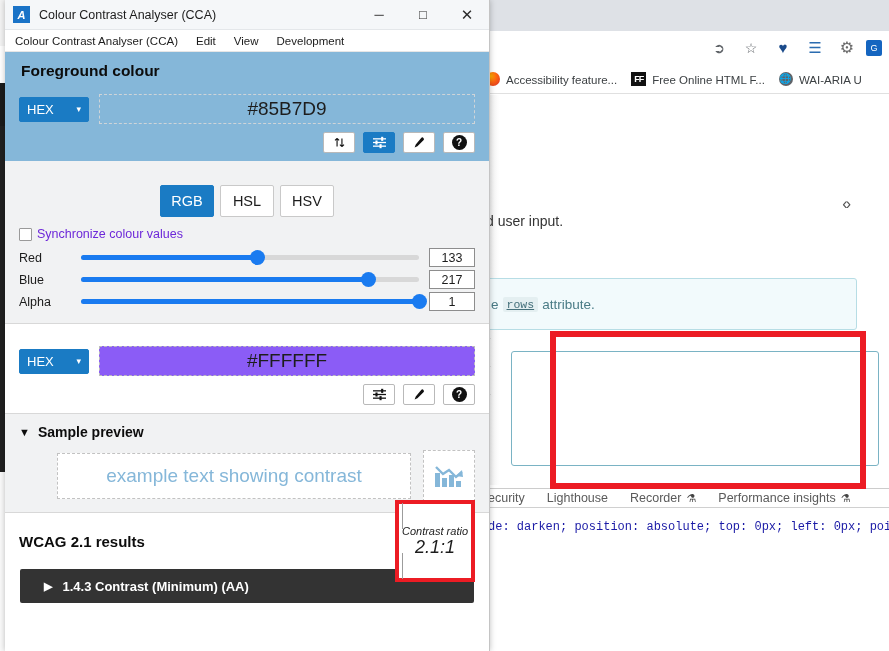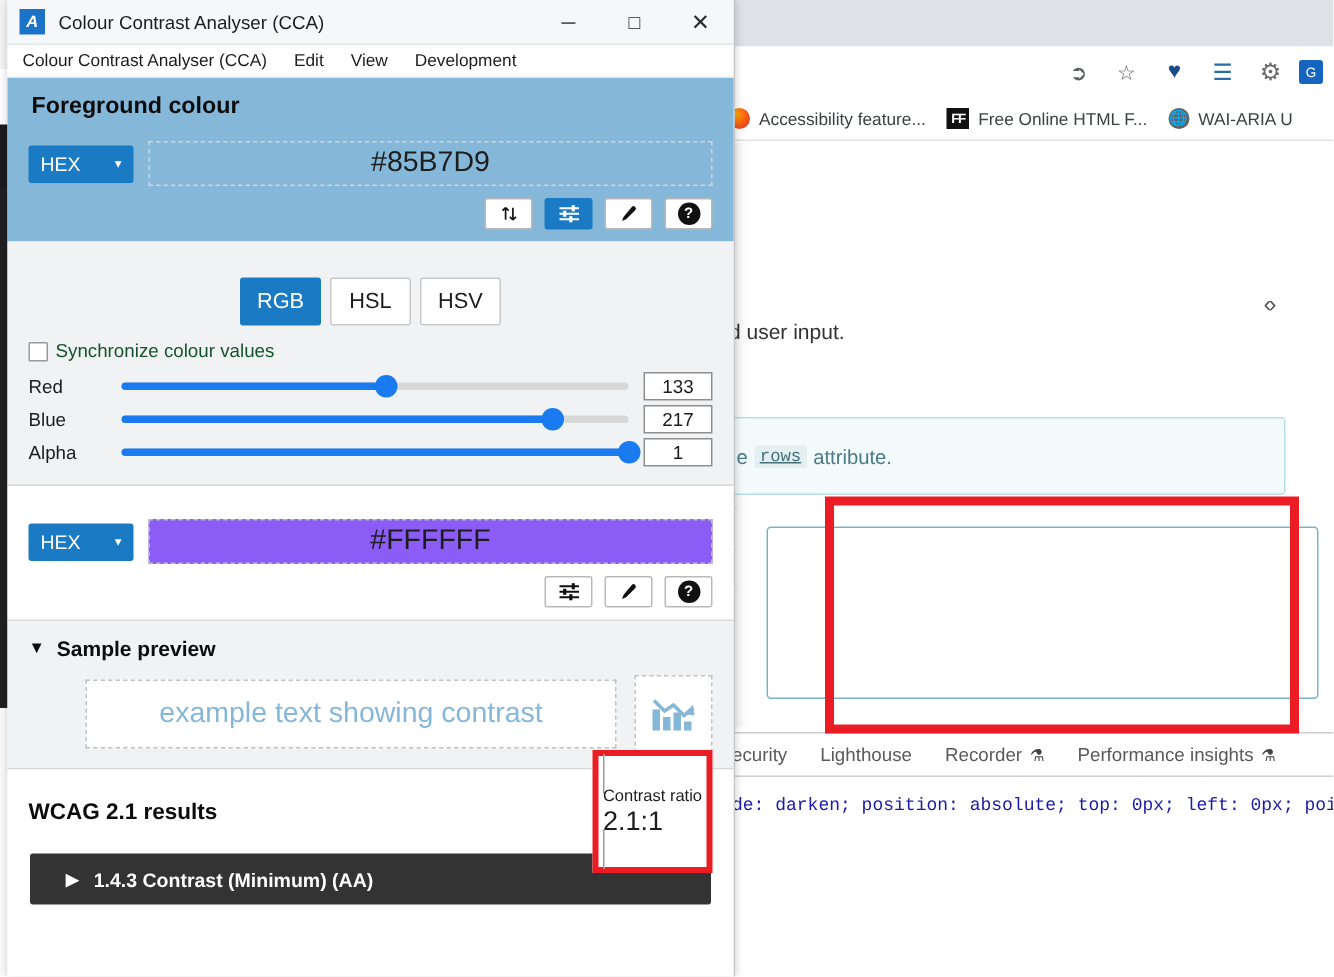--- a/index.html
+++ b/index.html
@@ -128,21 +128,21 @@
     position: absolute; left: 550px; top: 331px; width: 316px; height: 158px;
     border: 6px solid #ec1c24; background: transparent; z-index: 12;
   }
 
   
   .devtools {
     position: absolute; left: 486px; top: 488px; width: 403px; height: 163px;
     background: #ffffff; border-top: 1px solid #cccccc;
   }
   .dt-tabs {
-    height: 29px; display: flex; align-items: center; gap: 22px;
+    height: 19px; display: flex; align-items: center; gap: 22px;
     font-size: 12.5px; color: #5a5a5a; padding-left: 2px;
     border-bottom: 1px solid #d0d0d0; white-space: nowrap; overflow: hidden;
   }
   .dt-tab { display: inline-flex; align-items: center; gap: 5px; }
   .dt-flask { font-size: 11px; color: #444; }
   .dt-code {
     padding: 12px 2px; font-family: "Liberation Mono", monospace;
     font-size: 12px; color: #1a1aa6; white-space: nowrap; overflow: hidden;
   }
 
@@ -237,21 +237,21 @@
     min-width: 54px; height: 32px; background: #ffffff; border: 1px solid #c9c9c9;
     display: inline-flex; align-items: center; justify-content: center;
     font-size: 14.5px; color: #1c1c1c; margin: 0 3px; border-radius: 2px;
   }
   .mode-tab.active { background: #1a7bc4; border-color: #1a7bc4; color: #ffffff; }
   .sync-row { display: flex; align-items: center; gap: 5px; margin-bottom: 6px; }
   .chk {
     width: 13px; height: 13px; background: #fff; border: 1px solid #9a9a9a;
     border-radius: 1px;
   }
-  .sync-label { font-size: 12.5px; color: #14532d; }
+  .sync-label { font-size: 12.5px; color: #6d28d9; }
 
   .slider-row { display: flex; align-items: center; height: 21px; margin-bottom: 1px; }
   .slider-name { width: 62px; font-size: 12.5px; color: #1c1c1c; }
   .track {
     position: relative; flex: 1; height: 5px; background: #d8d8d8;
     border-radius: 3px; margin-right: 10px;
   }
   .track .fill {
     position: absolute; left: 0; top: 0; height: 5px;
     background: #1a7bf0; border-radius: 3px;
@@ -301,21 +301,21 @@
     display: flex; align-items: center; justify-content: space-between;
     height: 56px;
   }
   .wcag-title { font-size: 15px; font-weight: bold; color: #0c0c0c; }
   .ratio-outer {
     border: 4px solid #ec1c24; padding: 3px; background: #ffffff;
     margin-right: 0px;
   }
   .ratio-box {
     width: 112px; border: 1px solid #9c9c9c; background: #fff;
-    text-align: left; padding: 3px 0 4px 0;
+    text-align: center; padding: 3px 0 4px 0; font-style: italic;
   }
   .ratio-label { font-size: 11px; color: #1c1c1c; line-height: 1.1; }
   .ratio-value { font-size: 18px; color: #1c1c1c; line-height: 1.15; }
   .criterion {
     background: #333333; color: #ffffff; height: 34px; border-radius: 2px;
     display: flex; align-items: center; gap: 10px; padding-left: 24px;
     font-size: 13px; font-weight: bold; margin: 0 1px;
   }
 </style>
 </head>

